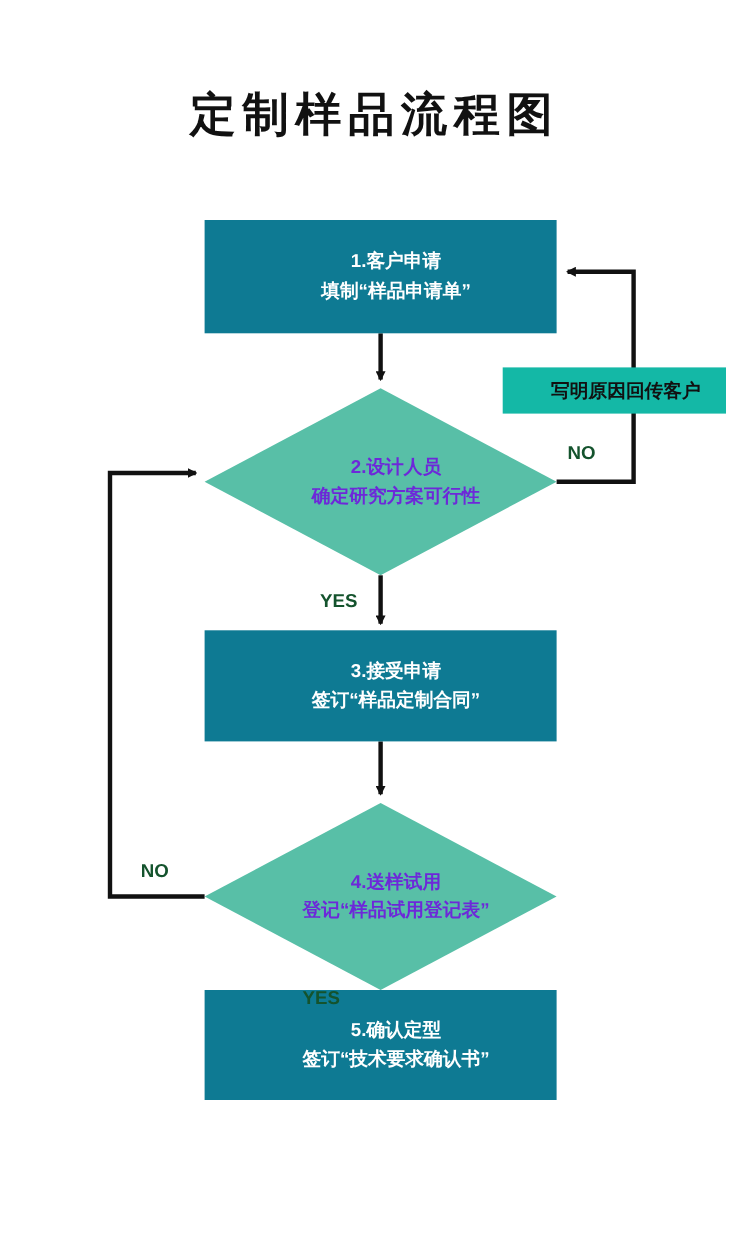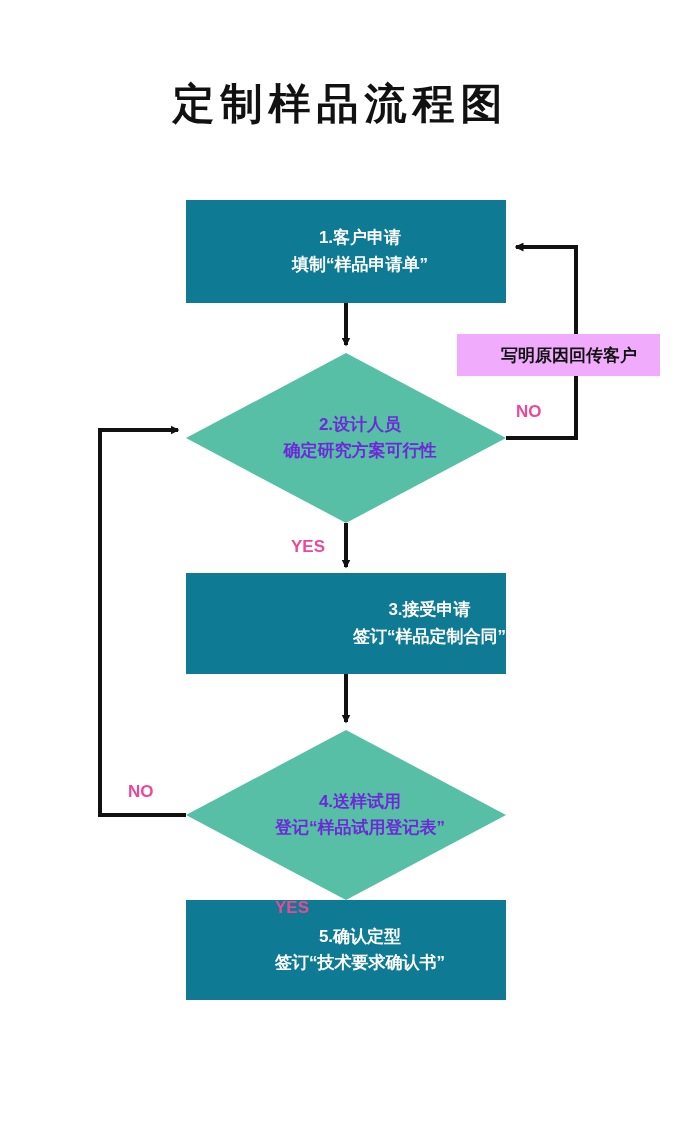--- a/index.html
+++ b/index.html
@@ -55,36 +55,36 @@
   .node.process {
     background: #0e7a93;
   }
   .node.decision {
     background: transparent;
     color: #6d28d9;
     z-index: 3;
   }
   .note {
     position: absolute;
-    background: #f0abfc;
+    background: #14b8a6;
     color: #111111;
     font-size: 17px;
     font-weight: bold;
     display: flex;
     align-items: center;
     justify-content: center;
     box-sizing: border-box;
     white-space: pre-line;
     text-align: right;
   }
   .edge-label {
     position: absolute;
     font-size: 17px;
     font-weight: bold;
-    color: #ec4899;
+    color: #14532d;
     white-space: nowrap;
   }
 </style>
 </head>
 <body>
 
 <div id="canvas">
 
   <div class="title">定制样品流程图</div>
 
@@ -114,21 +114,21 @@
   <div class="node process" style="left:186px; top:160px; width:320px; height:103px;">
     <span>1.客户申请
 填制“样品申请单”</span>
   </div>
 
   <div class="node decision" style="left:196px; top:355px; width:300px; height:86px;">
     <span>2.设计人员
 确定研究方案可行性</span>
   </div>
 
-  <div class="node process" style="left:186px; top:533px; width:320px; height:101px;justify-content:flex-end;">
+  <div class="node process" style="left:186px; top:533px; width:320px; height:101px;">
     <span>3.接受申请
 签订“样品定制合同”</span>
   </div>
 
   <div class="node decision" style="left:196px; top:732px; width:300px; height:86px;">
     <span>4.送样试用
 登记“样品试用登记表”</span>
   </div>
 
   <div class="node process" style="left:186px; top:860px; width:320px; height:100px;">

